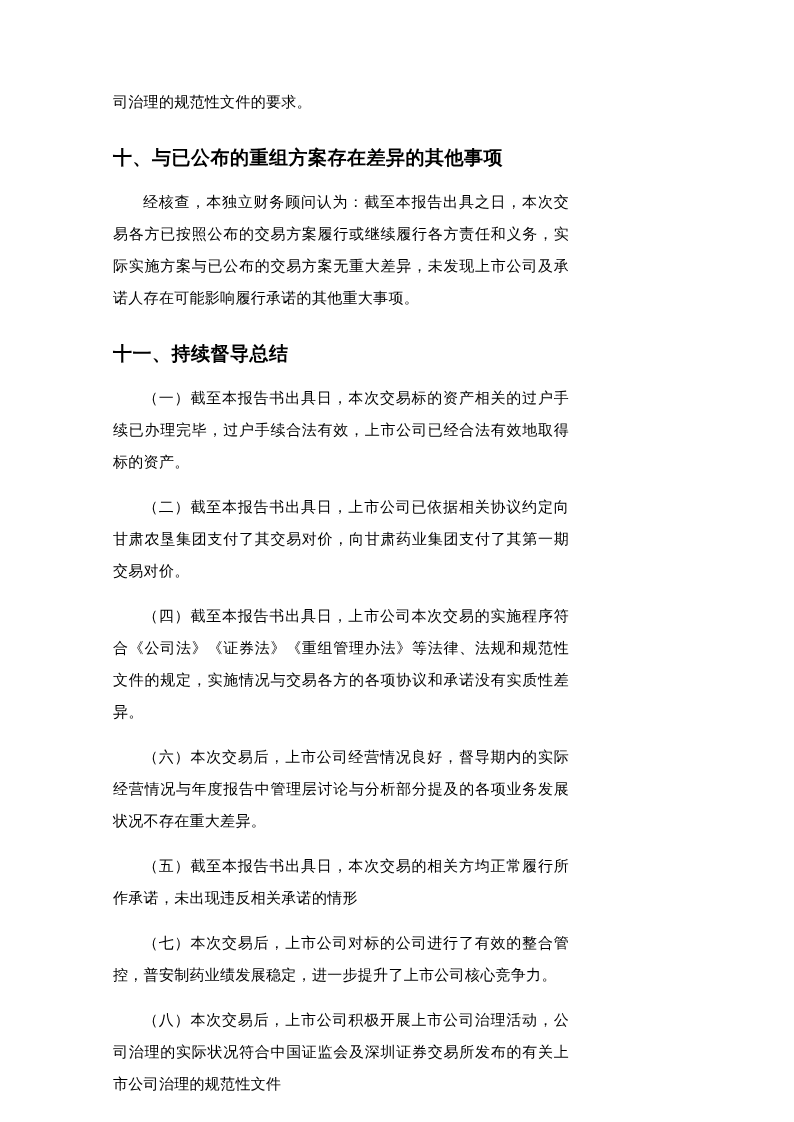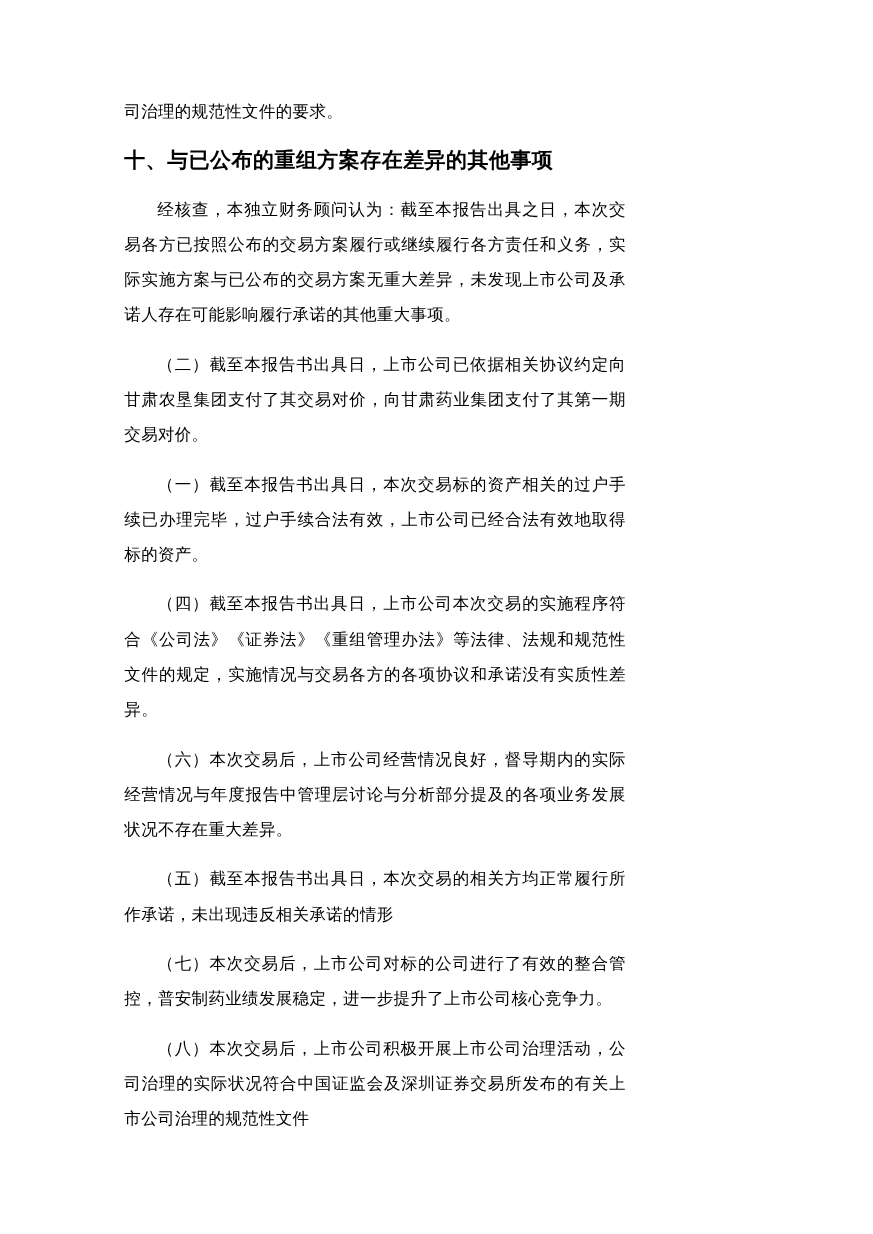--- a/index.html
+++ b/index.html
@@ -34,21 +34,21 @@
   .indent {
     text-indent: 2em;
     margin-top: 13px;
     font-family: Liberation Serif, serif;
   }
   .sec-heading {
     font-family: "Liberation Sans", "DejaVu Sans", sans-serif;
     font-size: 19px;
     font-weight: 700;
     line-height: 30px;
-    margin: 14px 0 0 0;
+    margin: 25px 0 0 0;
     letter-spacing: 0.5px;
   }
   .page-number {
     position: absolute;
     top: 1036px;
     left: 686px;
     font-size: 14px;
     font-family: "Liberation Serif", "DejaVu Serif", serif;
     color: #000000;
   }
@@ -58,24 +58,25 @@
 
 <div class="page">
   <div class="content">
 
     <p class="body-par no-indent">司治理的规范性文件的要求。</p>
 
     <h1 class="sec-heading">十、与已公布的重组方案存在差异的其他事项</h1>
 
     <p class="body-par indent">经核查，本独立财务顾问认为：截至本报告出具之日，本次交易各方已按照公布的交易方案履行或继续履行各方责任和义务，实际实施方案与已公布的交易方案无重大差异，未发现上市公司及承诺人存在可能影响履行承诺的其他重大事项。</p>
 
+    <h1 class="sec-heading">十一、持续督导总结</h1>
+
+    <p class="body-par indent">（一）截至本报告书出具日，本次交易标的资产相关的过户手续已办理完毕，过户手续合法有效，上市公司已经合法有效地取得标的资产。</p>
 
     <p class="body-par indent">（二）截至本报告书出具日，上市公司已依据相关协议约定向甘肃农垦集团支付了其交易对价，向甘肃药业集团支付了其第一期交易对价。</p>
-
-    <p class="body-par indent">（一）截至本报告书出具日，本次交易标的资产相关的过户手续已办理完毕，过户手续合法有效，上市公司已经合法有效地取得标的资产。</p>
 
 
     <p class="body-par indent">（四）截至本报告书出具日，上市公司本次交易的实施程序符合《公司法》《证券法》《重组管理办法》等法律、法规和规范性文件的规定，实施情况与交易各方的各项协议和承诺没有实质性差异。</p>
 
     <p class="body-par indent">（六）本次交易后，上市公司经营情况良好，督导期内的实际经营情况与年度报告中管理层讨论与分析部分提及的各项业务发展状况不存在重大差异。</p>
 
     <p class="body-par indent">（五）截至本报告书出具日，本次交易的相关方均正常履行所作承诺，未出现违反相关承诺的情形</p>
 
     <p class="body-par indent">（七）本次交易后，上市公司对标的公司进行了有效的整合管控，普安制药业绩发展稳定，进一步提升了上市公司核心竞争力。</p>
 

